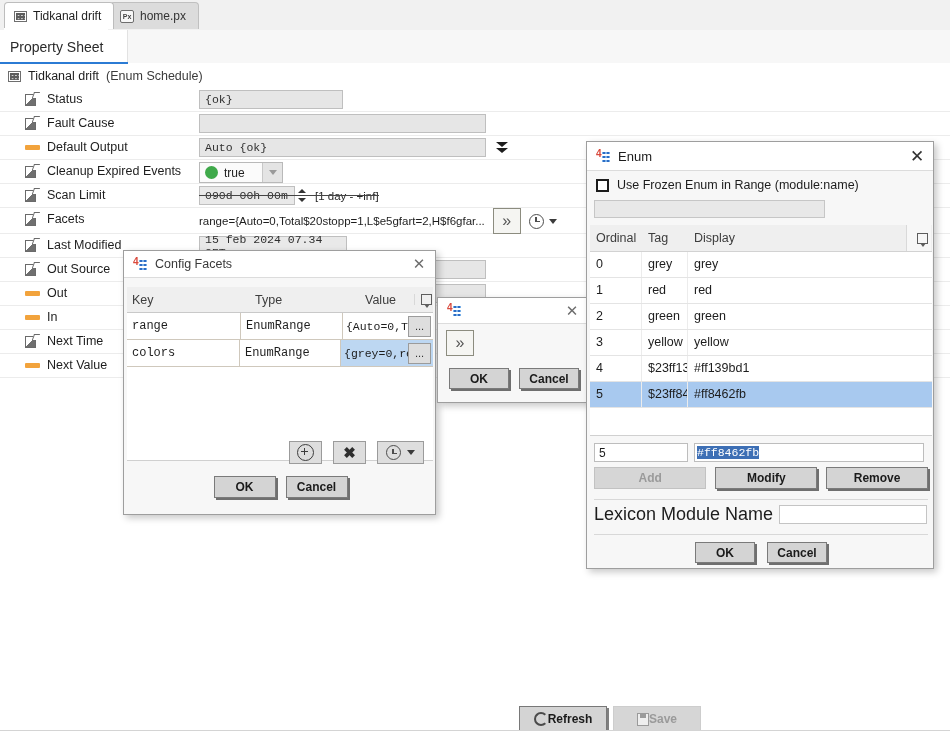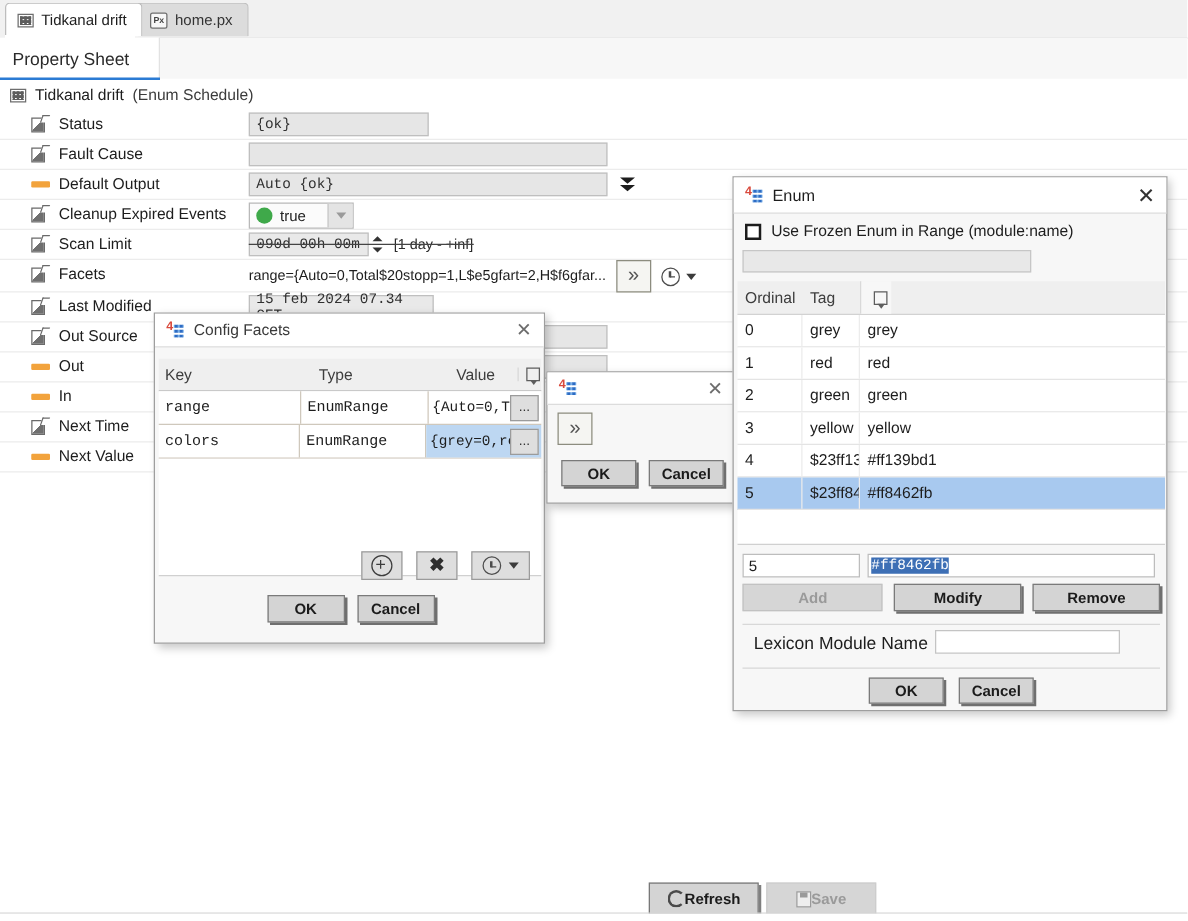--- a/index.html
+++ b/index.html
@@ -239,21 +239,21 @@
   .en-row .tg{width:46px; border-right:1px solid #ececec;}
   .en-row .dp{width:244px;}
   .en-row.sel { background:#a8c9ef; }
   .en-body-pad { height: 27px; background:#ffffff; border-bottom:1px solid #d0d0d0;}
   .en-input { height: 19px; border:1px solid #bdbdbd; background:#ffffff; box-sizing:border-box;
     display:flex; align-items:center; padding:0 4px; font-size:12px; color:#1d1d1d;}
   .en-input.mono { font-family:"Liberation Mono", monospace; font-size:11.5px;}
   .hl { background: #3d6fb5; color:#ffffff; font-family:"Liberation Mono",monospace; font-size:11.5px;}
 
   .hr { height:1px; background:#d8d8d8; }
-  .lex-label { font-size:14px; color:#1d1d1d;margin-left:9px; }
+  .lex-label { font-size:18px; color:#1d1d1d; }
   .lex-input { height:19px; width:148px; border:1px solid #c4c4c4; background:#ffffff; box-sizing:border-box;}
 
   
   .bottombar { position:absolute; left:0; top:703px; width:950px; height:34px; background:#ffffff; border-top:1px solid #ffffff;}
   .bbtn { position:absolute; height:26px; display:flex; align-items:center; justify-content:center; 
      font-size:12px; font-weight:bold; box-sizing:border-box;}
   .bbtn.refresh { left:519px; top:706px; width:88px; background:#d4d4d4; border:1px solid #787878; color:#1b1b1b; box-shadow:2px 2px 0 rgba(0,0,0,0.5);}
   .bbtn.save { left:613px; top:706px; width:88px; background:#d6d6d6; border:1px solid #cdcdcd; color:#9a9a9a;}
   .refreshglyph{ width:14px;height:14px;border-radius:50%;border:2px solid #4a4a4a;border-right-color:transparent;box-sizing:border-box;}
   .saveglyph{ width:12px;height:13px;border:1.6px solid #9a9a9a;box-sizing:border-box;position:relative;background:#eee;}
@@ -484,20 +484,21 @@
       <span class="chk"></span>
       <span class="enum-chklabel">Use Frozen Enum in Range (module:name)</span>
     </div>
 
     <div class="enum-frozen-field"></div>
 
     <div class="en-table">
       <div class="en-head">
         <div class="en-c1">Ordinal</div>
         <div class="en-c2">Tag</div>
+        <div class="en-c3">Display</div>
         <div class="en-grip">
             <span class="gripglyph"></span>
           </div>
       </div>
 
       <div class="en-row">
         <div class="o">0</div>
         <div class="tg">grey</div>
         <div class="dp">grey</div>
       </div>

